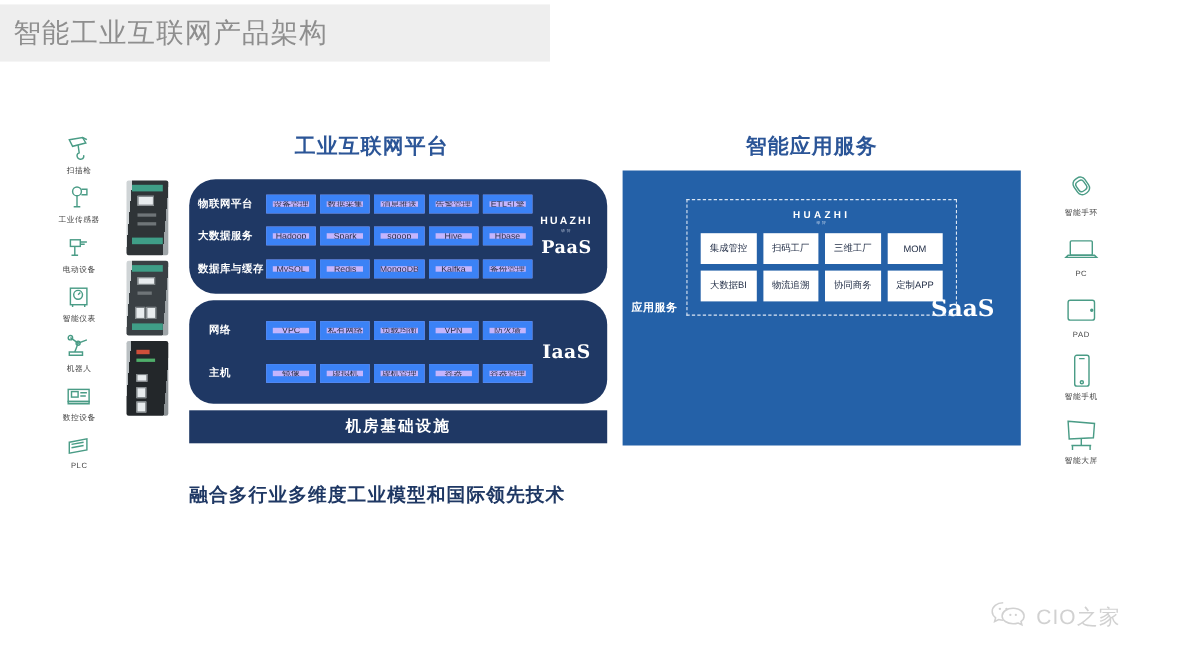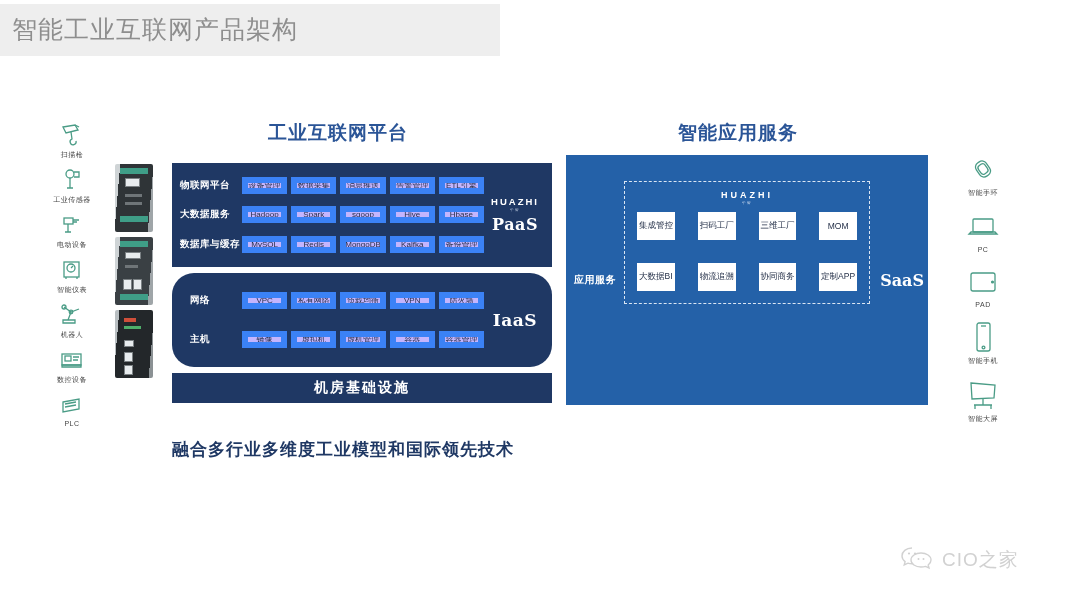--- a/index.html
+++ b/index.html
@@ -86,21 +86,21 @@
 
   
   #platform-stack {
     position: absolute; left: 172px; top: 163px;
     width: 380px;
   }
   .plat-panel {
     background: #1f3864;
     position: relative;
   }
-  #paas-panel { height: 104px; margin-bottom: 6px; }
+  #paas-panel { height: 104px; margin-bottom: 6px; border-radius: 24px; }
   #iaas-panel { height: 94px; margin-bottom: 6px; border-radius: 22px; }
   #infra-panel {
     height: 30px;
     display: flex; align-items: center; justify-content: center;
   }
   #infra-label {
     color: #ffffff; font-size: 14px; font-weight: bold; letter-spacing: 2px;
   }
 
   .plat-rows {
@@ -151,42 +151,42 @@
     position: absolute; left: 566px; top: 155px;
     width: 362px; height: 250px;
     background: #2461a8;
   }
   #saas-label {
     position: absolute; left: 8px; top: 50%; transform: translateY(-50%);
     color: #ffffff; font-size: 10px; font-weight: bold; letter-spacing: .5px;
     white-space: nowrap;
   }
   #saas-tier {
-    position: absolute; right: 4px; top: 50%; transform: translateY(-50%);
-    color: #ffffff; font-size: 16px; font-weight: bold;
+    position: absolute; right: 24px; top: 50%; transform: translateY(-50%);
+    color: #ffffff; font-size: 21px; font-weight: bold;
     font-family: "DejaVu Serif", serif;
   }
   #saas-inner {
     position: absolute; left: 58px; right: 58px; top: 26px; bottom: 22px;
   }
   #saas-app-box {
     border: 1px dashed #dbe6f4;
     padding: 8px 12px 12px 12px;
     margin-bottom: 22px;
   }
   #saas-brand { text-align: center; margin-bottom: 7px; }
   #saas-brand .bm-main {
     font-size: 9px; letter-spacing: 3px; font-weight: bold; color: #ffffff;
   }
   #saas-brand .bm-sub {
     font-size: 3.5px; letter-spacing: 1.5px; color: #cddcf0; margin-top: 1px;
   }
   .saas-grid {
     display: grid; grid-template-columns: repeat(4, 1fr);
-    gap: 23px;
+    gap: 6px;
   }
   .saas-cell {
     background: #ffffff;
     height: 28px;
     display: flex; align-items: center; justify-content: center;
     font-size: 8.5px; color: #1f2b44; white-space: nowrap;
   }
   #saas-third {
     border: 1px dashed #dbe6f4;
     height: 38px;

